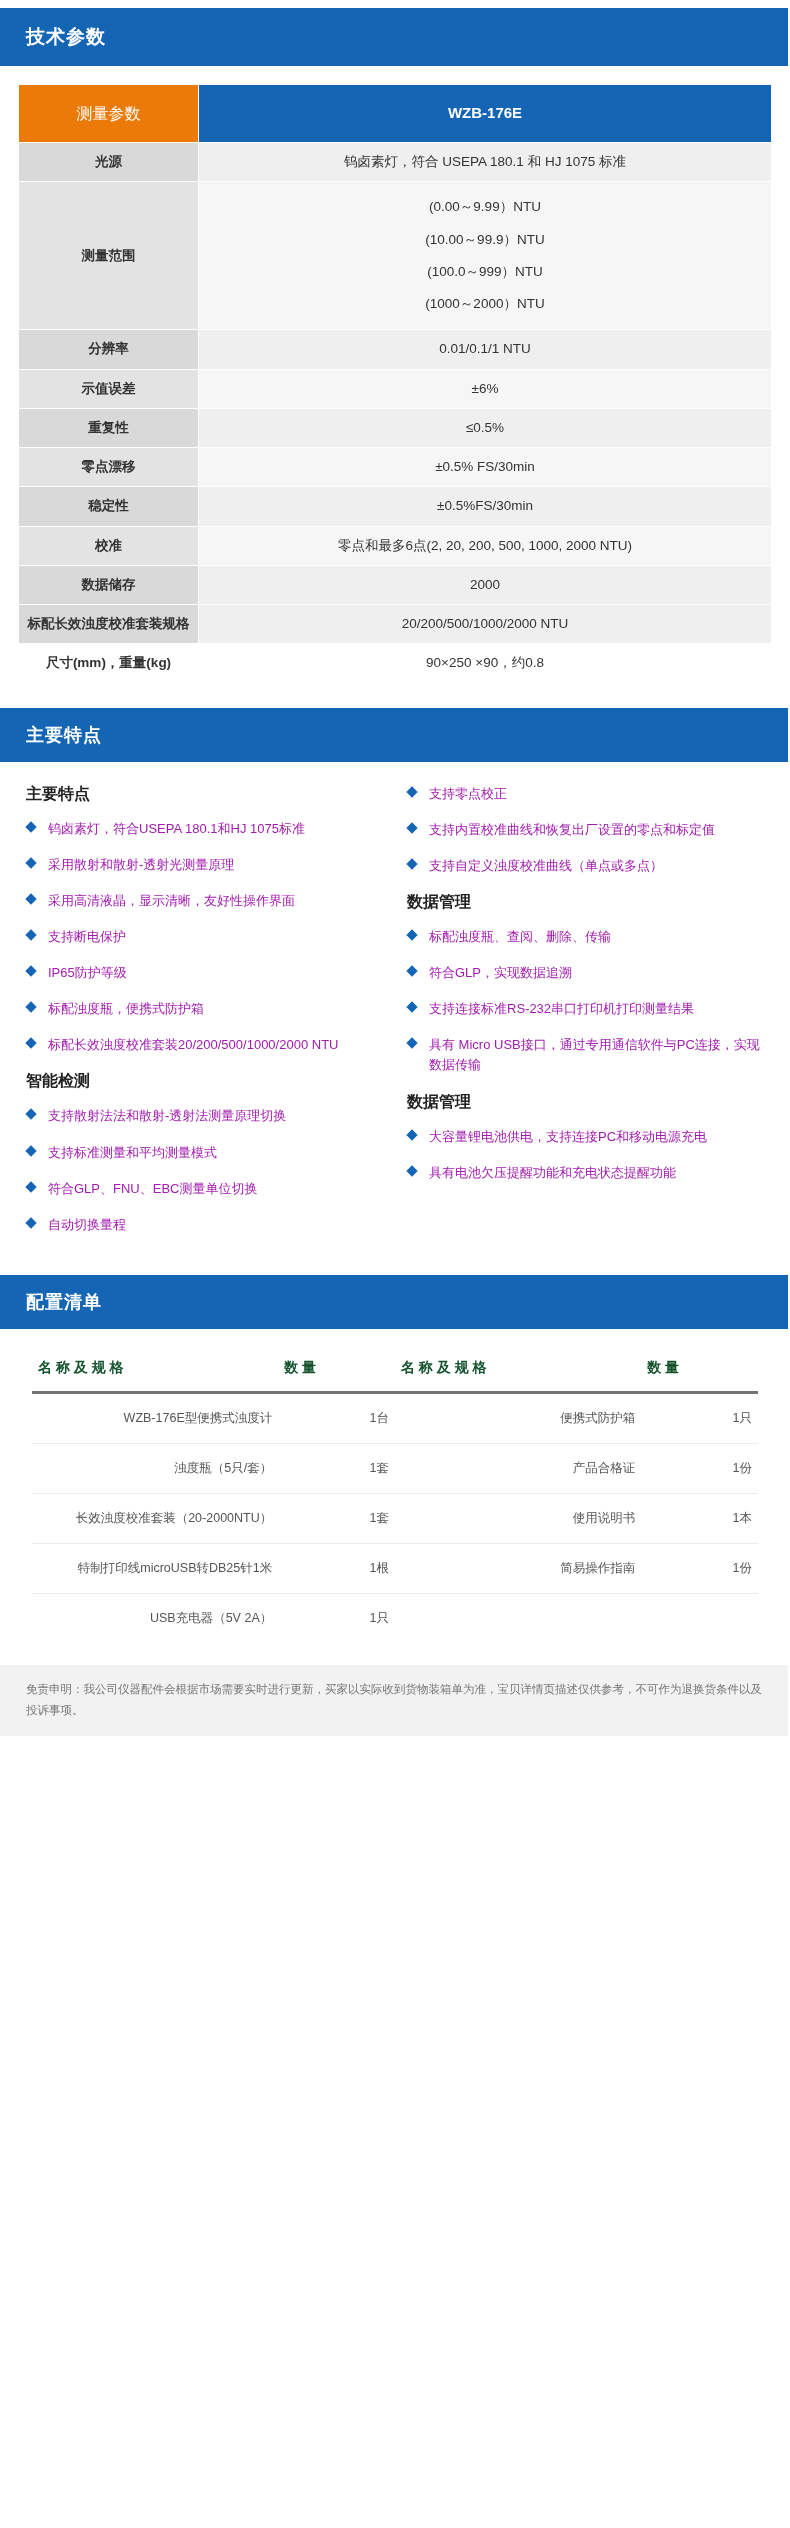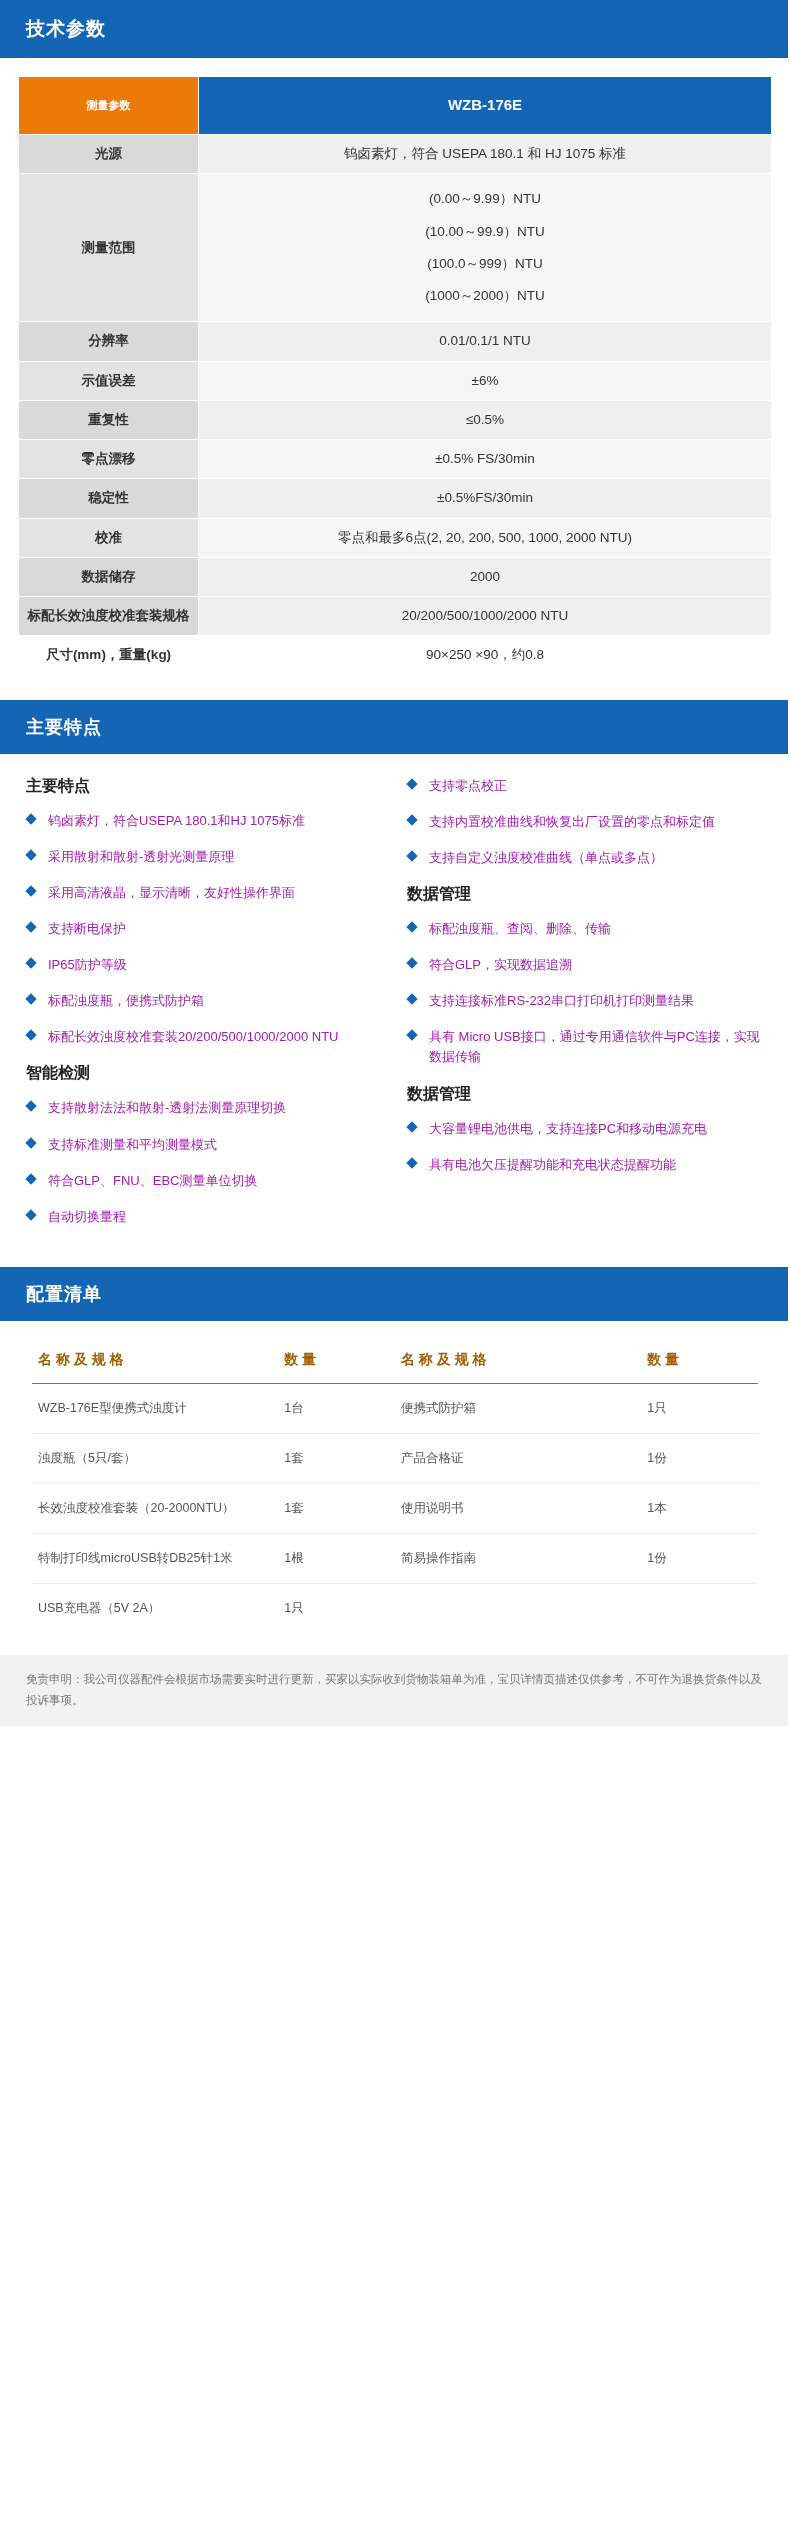--- a/index.html
+++ b/index.html
@@ -6,21 +6,21 @@
   html, body {
     margin: 0; padding: 0;
     background: #ffffff;
   }
   body {
     width: 790px;
     font-family: "Liberation Sans", sans-serif;
     color: #333;
     -webkit-font-smoothing: antialiased;
   }
-  .page { width: 788px; position: relative; padding: 0 0 10px 0; }
+  .page { width: 788px; position: relative; padding: 8px 0 10px 0; }
 
   
   .banner {
     background: #1565b5;
     color: #ffffff;
     height: 58px;
     display: flex;
     align-items: center;
     padding-left: 26px;
     font-size: 19px;
@@ -40,22 +40,22 @@
   table.spec td, table.spec th {
     border: 1px solid #ffffff;
     text-align: center;
     vertical-align: middle;
     padding: 9px 6px;
     line-height: 1.5;
   }
   .hdr-left {
     background: #ec7a08;
     color: #ffffff;
-    font-weight: bold;
-    font-size: 11px;
+    font-weight: normal;
+    font-size: 16px;
     height: 58px;
     width: 180px;
   }
   .hdr-right {
     background: #1565b5;
     color: #ffffff;
     font-weight: bold;
     font-size: 15px;
     height: 58px;
   }
@@ -111,30 +111,30 @@
   .config-wrap { padding: 20px 32px 6px 32px; }
   table.config {
     width: 726px;
     border-collapse: collapse;
     table-layout: fixed;
     font-size: 12.5px;
   }
   table.config th {
     font-size: 14px;
     font-weight: bold;
-    color: #a16207;
+    color: #14532d;
     text-align: left;
     padding: 10px 6px 14px 6px;
-    border-bottom: 1px solid #737373;
+    border-bottom: 3px solid #737373;
   }
   table.config td {
     padding: 16px 6px;
     color: #555;
     border-bottom: 1px solid #ececec;
-    text-align: left;
+    text-align: right;
     vertical-align: middle;
   }
   table.config .c-name { width: 232px; }
   table.config .c-qty  { width: 110px; }
   table.config tr.no-border td { border-bottom: none; }
 
   
   .disclaimer {
     margin: 16px 0 0 0;
     background: #f2f2f2;

